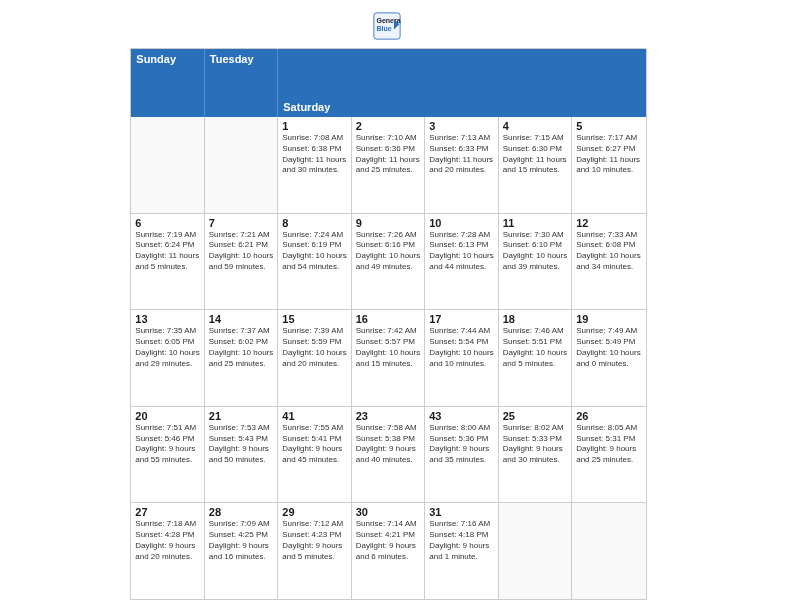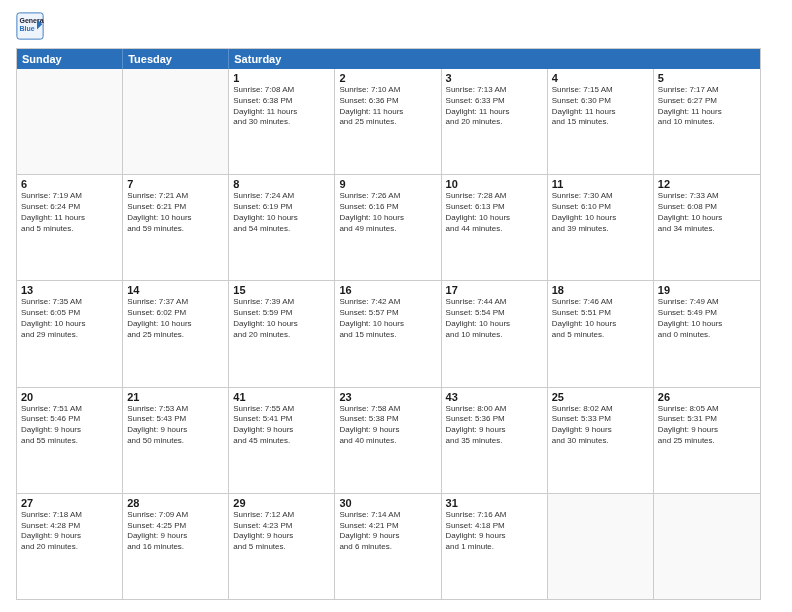--- a/index.html
+++ b/index.html
@@ -9,20 +9,21 @@
       font-family: Arial, sans-serif;
       background: #fff;
       overflow: hidden;
     }
     .page {
       width: 777px;
       height: 612px;
       padding: 12px 16px;
       display: flex;
       flex-direction: column;
+      align-items: center;
     }
     .header {
       display: flex;
       justify-content: space-between;
       align-items: flex-start;
       margin-bottom: 8px;
     }
     .logo {
       display: flex;
       align-items: center;
@@ -56,21 +57,21 @@
       grid-template-columns: repeat(7, 1fr);
       background: #2a6fba;
     }
     .cal-header-cell {
       color: #fff;
       font-size: 11px;
       font-weight: bold;
       padding: 4px 5px;
       border-right: 1px solid #5590d0;
     }
-    .cal-header-cell:last-child { border-right: none; }
+    .cal-header-cell:last-child { border-right: none; margin-top: 48px; }
     .cal-body {
       flex: 1;
       display: flex;
       flex-direction: column;
     }
     .cal-row {
       display: grid;
       grid-template-columns: repeat(7, 1fr);
       flex: 1;
       border-top: 1px solid #ccc;

